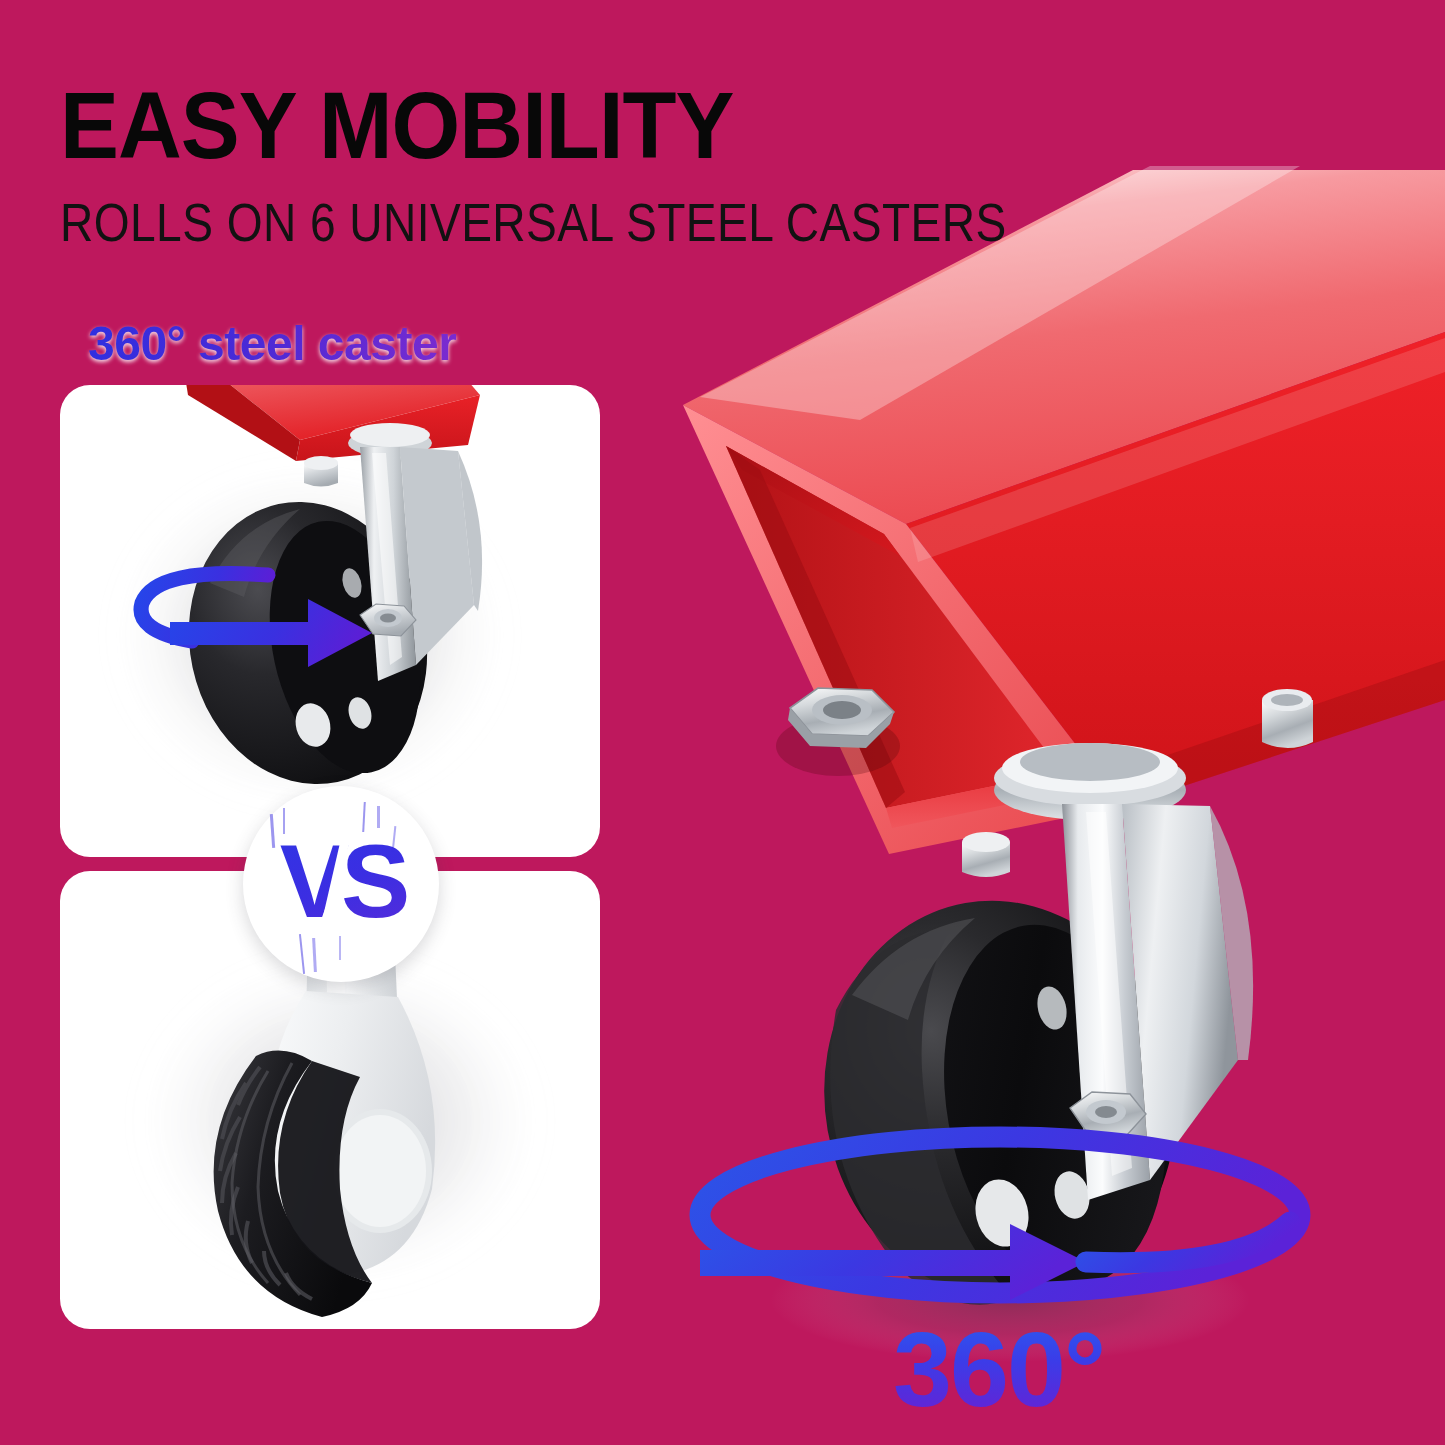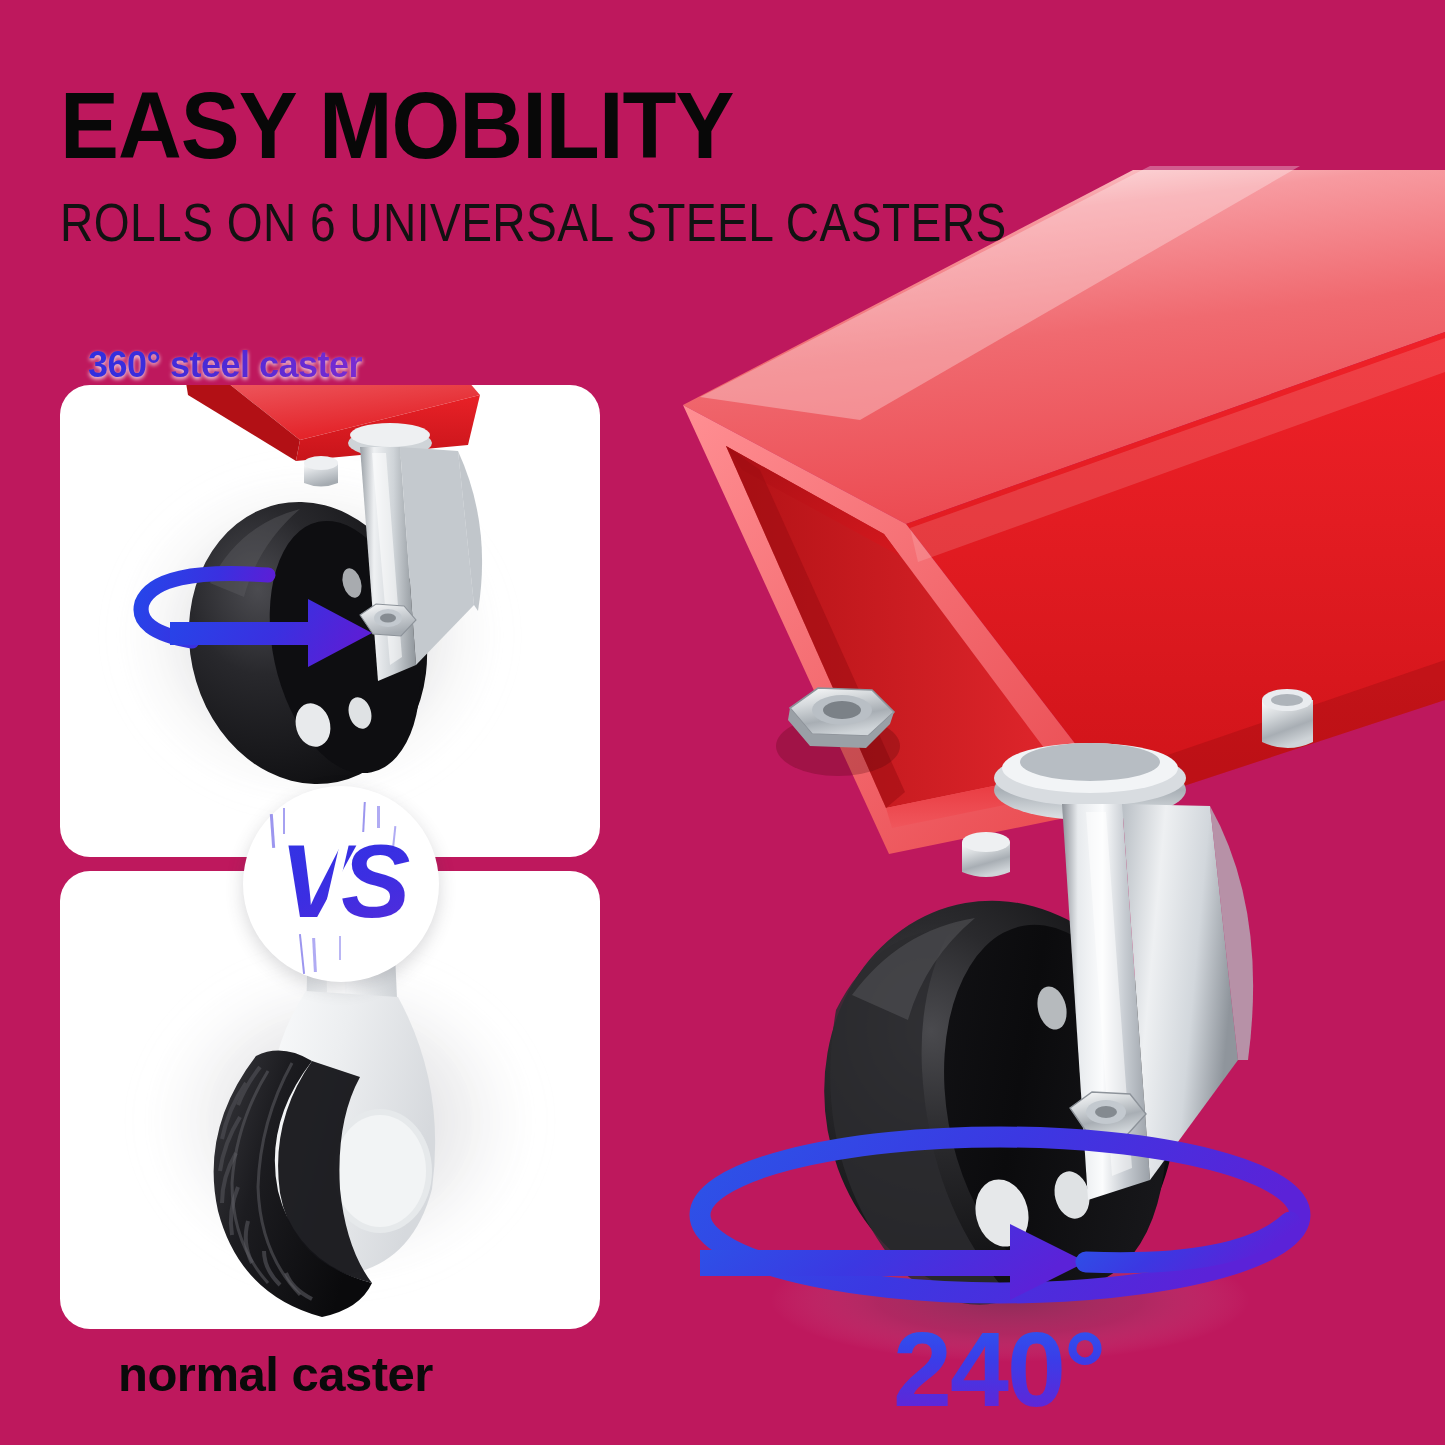--- a/index.html
+++ b/index.html
@@ -42,32 +42,31 @@
     transform: scaleX(0.87);
     transform-origin: left top;
     white-space: nowrap;
   }
 
   
   .label-top {
     position: absolute;
     left: 88px;
     top: 320px;
-    font-size: 36px;
+    font-size: 48px;
     font-weight: 800;
     letter-spacing: -0.5px;
     line-height: 1;
     white-space: nowrap;
     background: linear-gradient(100deg, #2f2fe0 0%, #4a2ad6 45%, #7b2bd0 100%);
     -webkit-background-clip: text;
     background-clip: text;
     color: transparent;
     -webkit-text-fill-color: transparent;
     filter: drop-shadow(0 2px 2px rgba(255,255,255,0.9));
-    margin-top: 27px;
   }
   .label-bottom {
     position: absolute;
     left: 118px;
     top: 1350px;
     font-size: 49px;
     font-weight: 800;
     letter-spacing: -0.5px;
     color: #0a0a0a;
     line-height: 1;
@@ -118,21 +117,20 @@
     z-index: 40;
   }
   #vs-text {
     position: absolute;
     inset: 0;
     display: flex;
     align-items: center;
     justify-content: center;
     font-size: 104px;
     font-weight: 900;
-    font-style: italic;
     letter-spacing: -8px;
     line-height: 1;
     padding-bottom: 6px;
     background: linear-gradient(160deg, #2a38e6 0%, #3b2ee2 50%, #6a2ad4 100%);
     -webkit-background-clip: text;
     background-clip: text;
     color: transparent;
     -webkit-text-fill-color: transparent;
   }
   
@@ -497,16 +495,15 @@
     <div class="vs-streak" style="left:40px;top:22px;width:2px;height:26px;opacity:.45;"></div>
     <div class="vs-streak" style="left:120px;top:16px;width:2px;height:30px;opacity:.5;transform:rotate(3deg);"></div>
     <div class="vs-streak" style="left:134px;top:20px;width:3px;height:22px;opacity:.4;"></div>
     <div class="vs-streak" style="left:150px;top:40px;width:2px;height:26px;opacity:.4;transform:rotate(6deg);"></div>
     <div class="vs-streak" style="left:58px;top:148px;width:2px;height:40px;opacity:.5;transform:rotate(-6deg);"></div>
     <div class="vs-streak" style="left:70px;top:152px;width:3px;height:34px;opacity:.4;transform:rotate(-3deg);"></div>
     <div class="vs-streak" style="left:96px;top:150px;width:2px;height:24px;opacity:.35;"></div>
   </div>
 
   <div class="label-top">360° steel caster</div>
-  <div class="label-bottom">normal caster</div>
-  <div class="label-360">240°</div>
+  <div class="label-360">360°</div>
 
 </div>
 
 </body></html>

